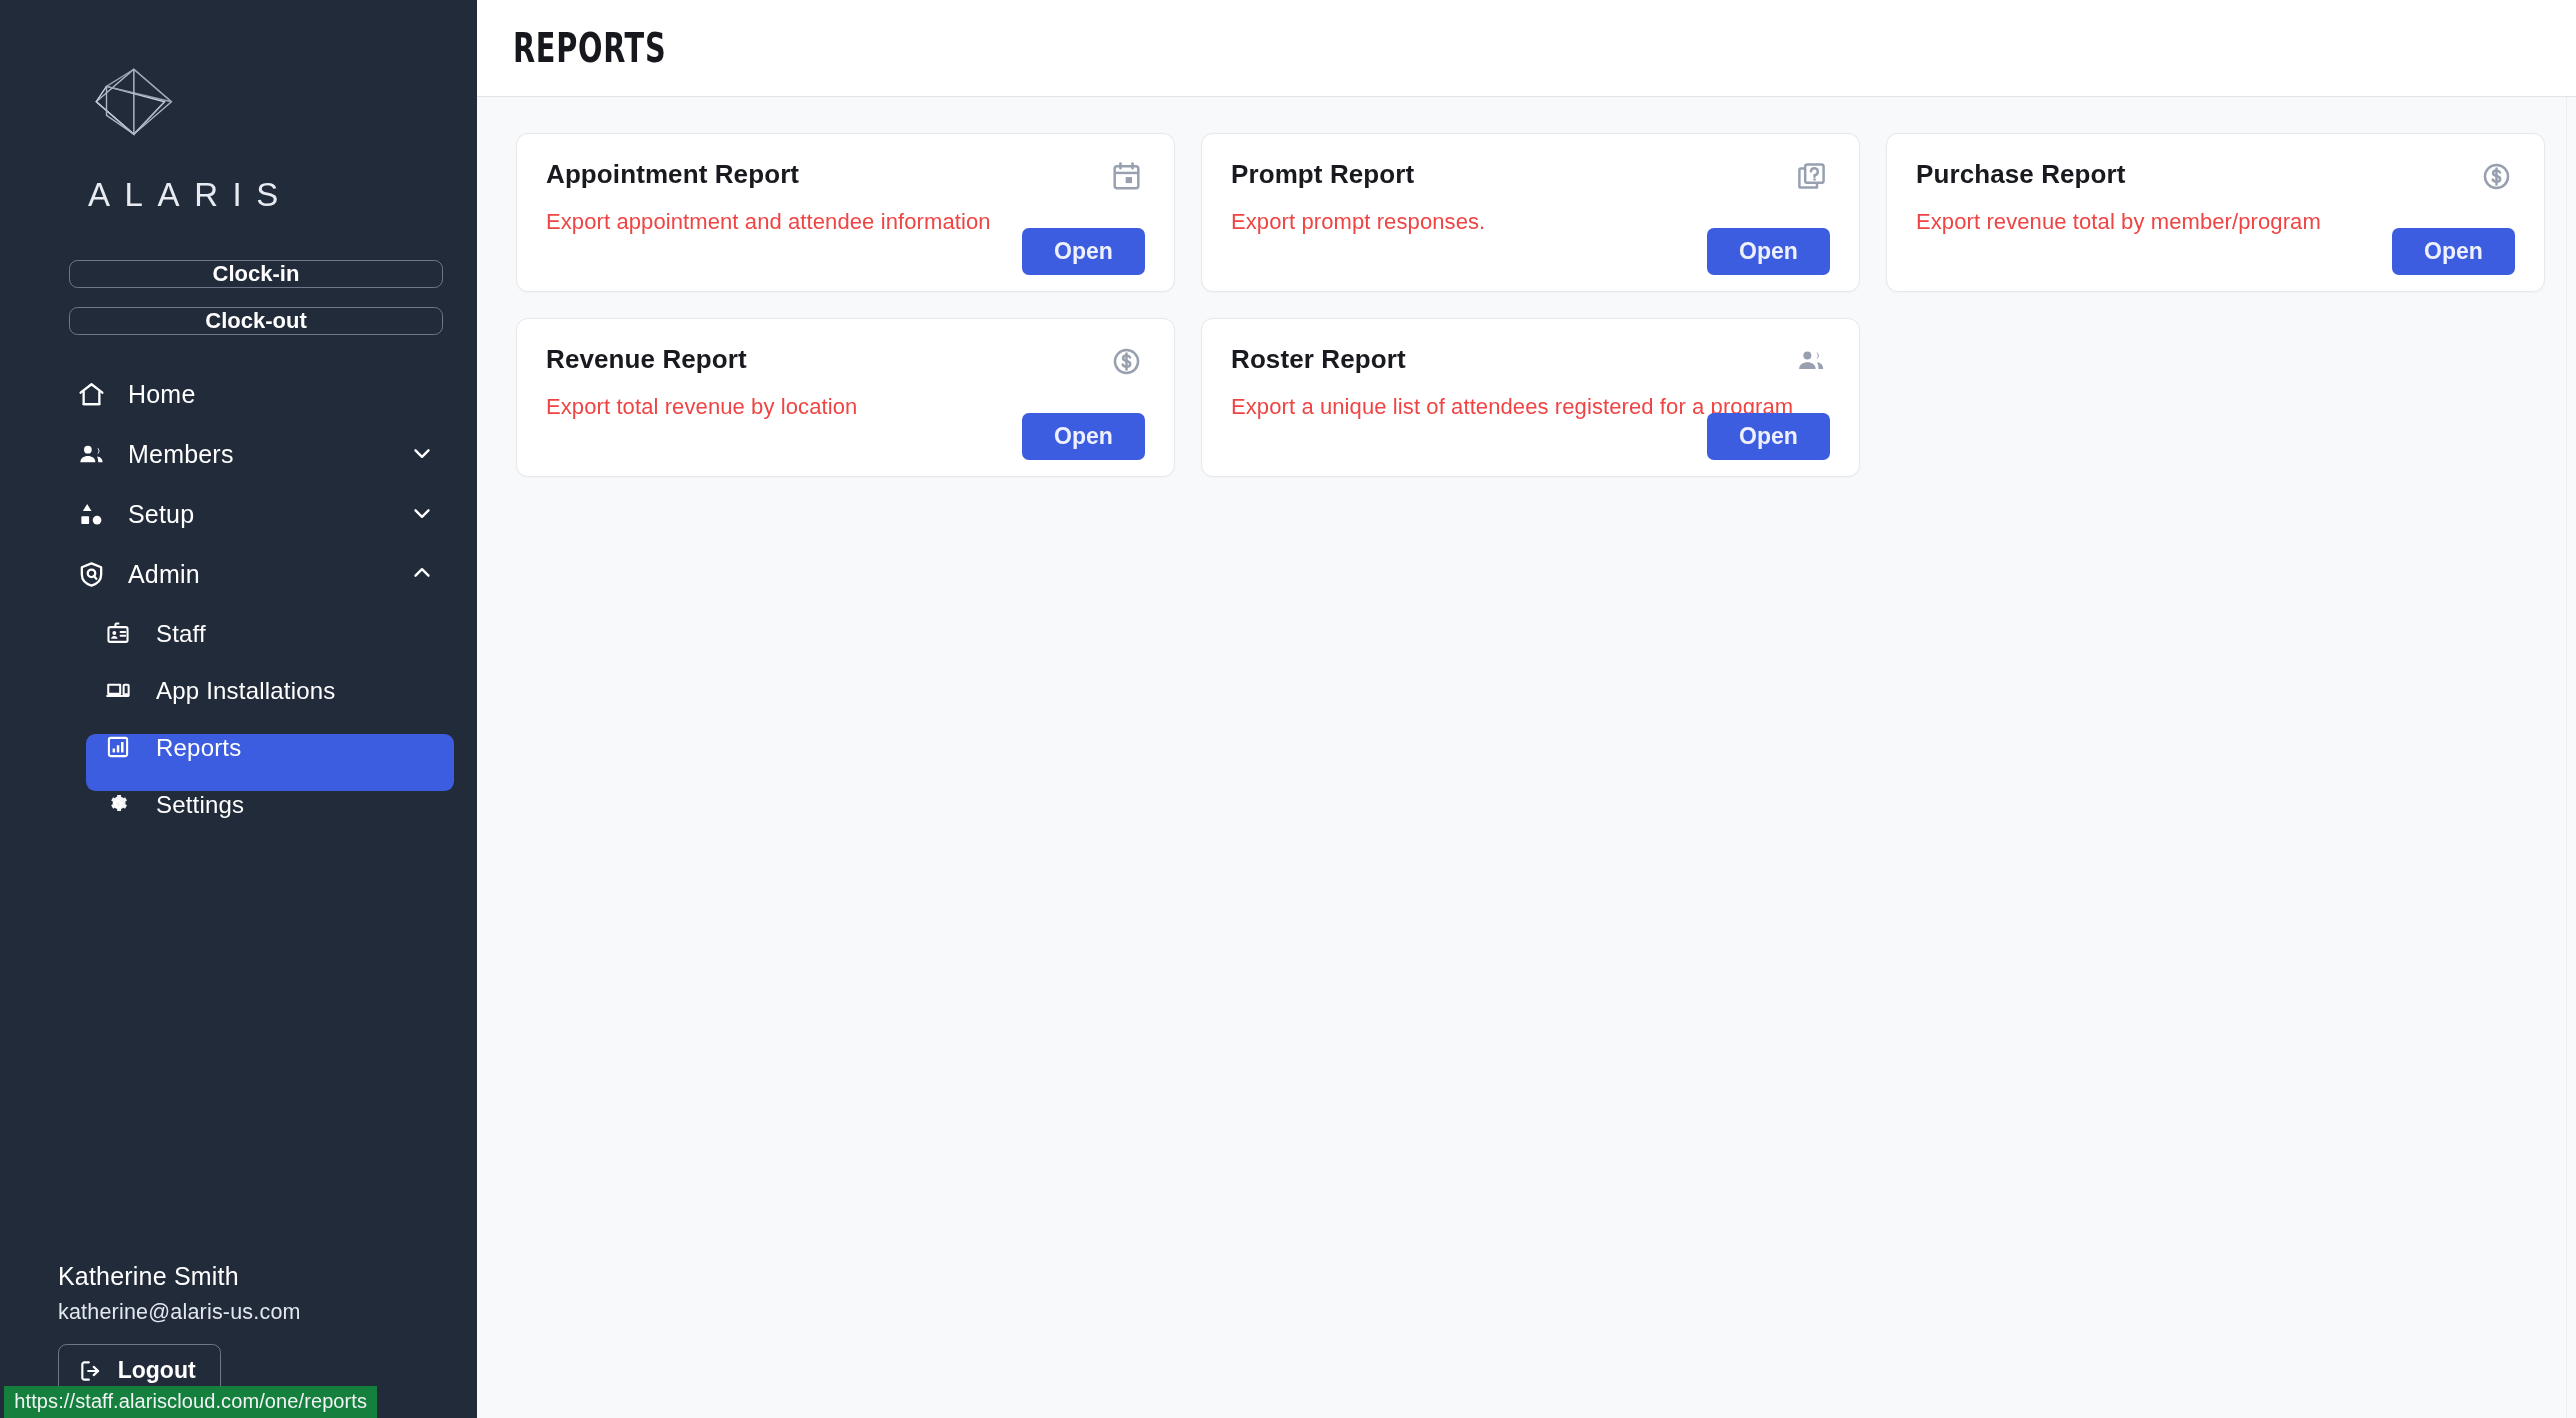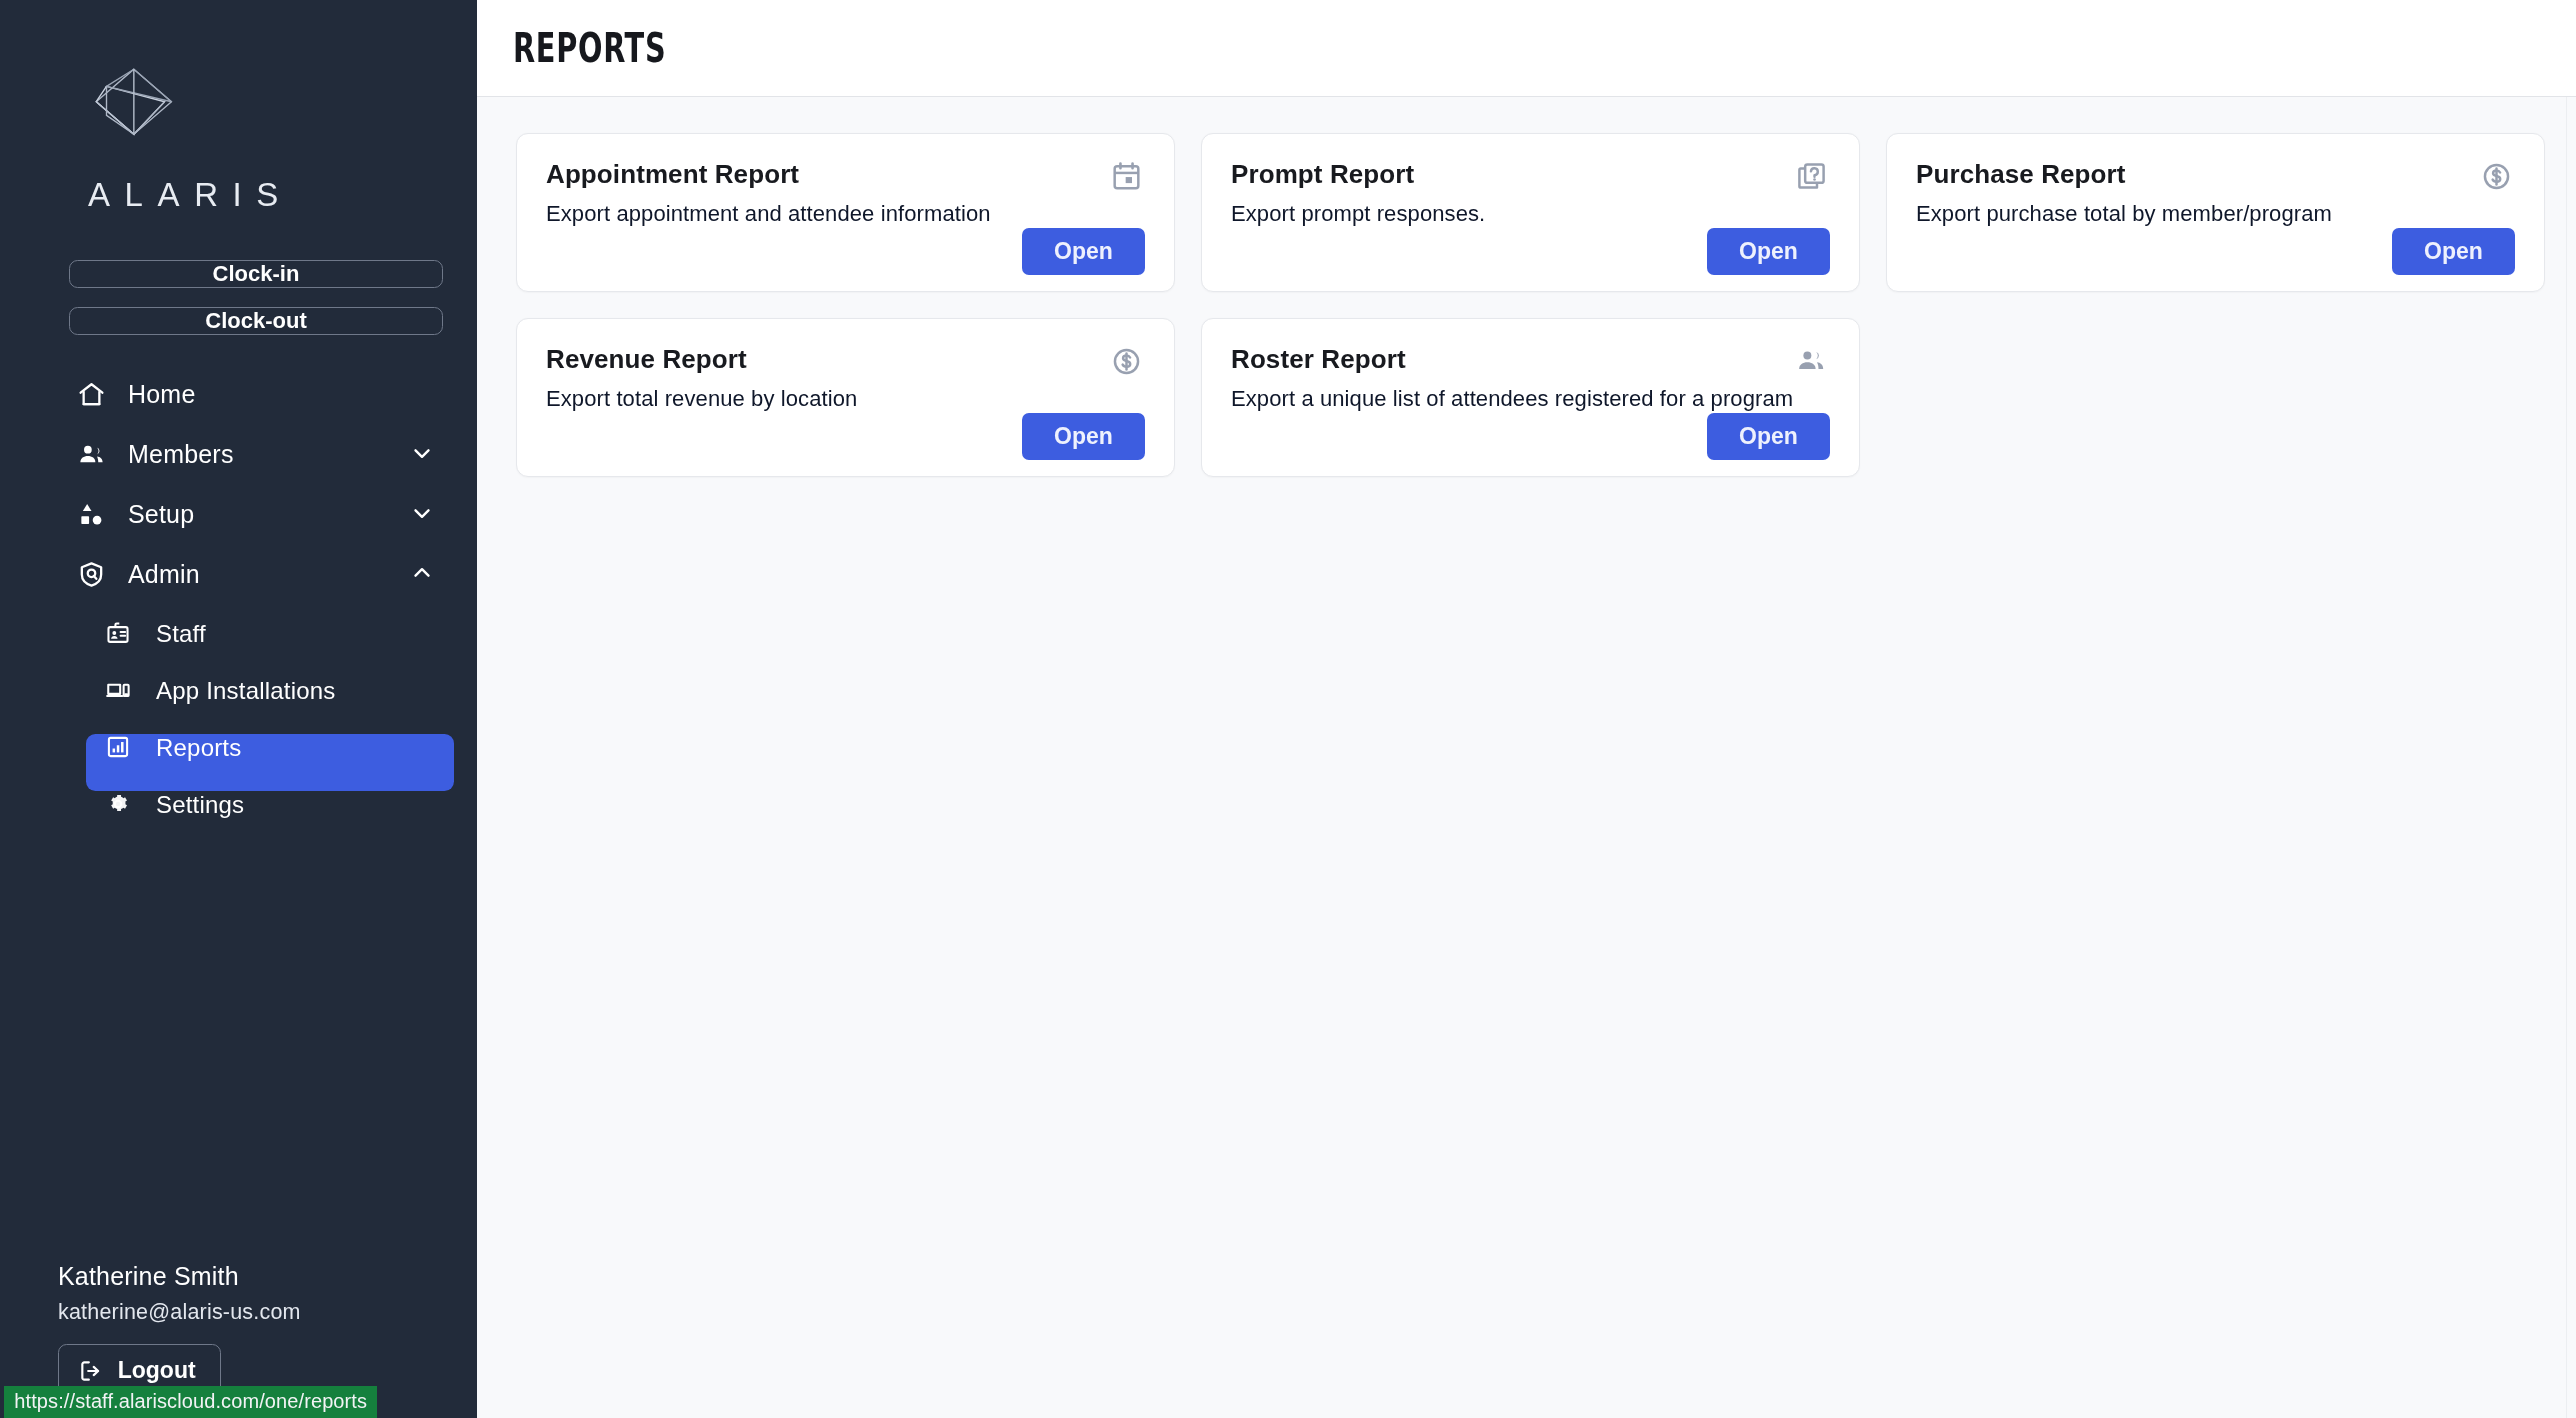--- a/index.html
+++ b/index.html
@@ -206,23 +206,23 @@
   }
   .card-icon {
     width: 38px;
     height: 38px;
     display: flex;
     align-items: center;
     justify-content: center;
     margin-top: -2.6px;
   }
   .card-desc {
-    margin-top: 6px;
+    margin-top: 14px;
     font-size: 22px;
-    color: #0f172a;
+    color: #ef4444;
     letter-spacing: 0.1px;
     line-height: 1.2;
   }
   .card-actions {
     position: absolute;
     right: 29px;
     bottom: 16px;
     margin-left: 35px;
   }
   .open-btn {
@@ -470,21 +470,21 @@
           <div class="card-head">
             <h2 class="card-title">Purchase Report</h2>
             <span class="card-icon">
               <svg width="33" height="33" viewBox="0 0 24 24" fill="none" stroke="#98a0b0" stroke-width="1.8">
                 <circle cx="12" cy="12" r="8.4"></circle>
                 <path d="M14.6 9.1c-.5-.9-1.4-1.4-2.6-1.4-1.5 0-2.5.8-2.5 1.9 0 1.1.9 1.6 2.5 2 1.7.4 2.7 1 2.7 2.2 0 1.2-1.1 2-2.7 2-1.3 0-2.3-.5-2.8-1.5" stroke-linecap="round"></path>
                 <path d="M12 6.1 V17.9" stroke-linecap="round"></path>
               </svg>
             </span>
           </div>
-          <p class="card-desc">Export purchase total by member/program</p>
+          <p class="card-desc">Export revenue total by member/program</p>
           <div class="card-actions">
             <button class="open-btn">Open</button>
           </div>
         </section>
 
         <section class="card">
           <div class="card-head">
             <h2 class="card-title">Revenue Report</h2>
             <span class="card-icon">
               <svg width="33" height="33" viewBox="0 0 24 24" fill="none" stroke="#98a0b0" stroke-width="1.8">

